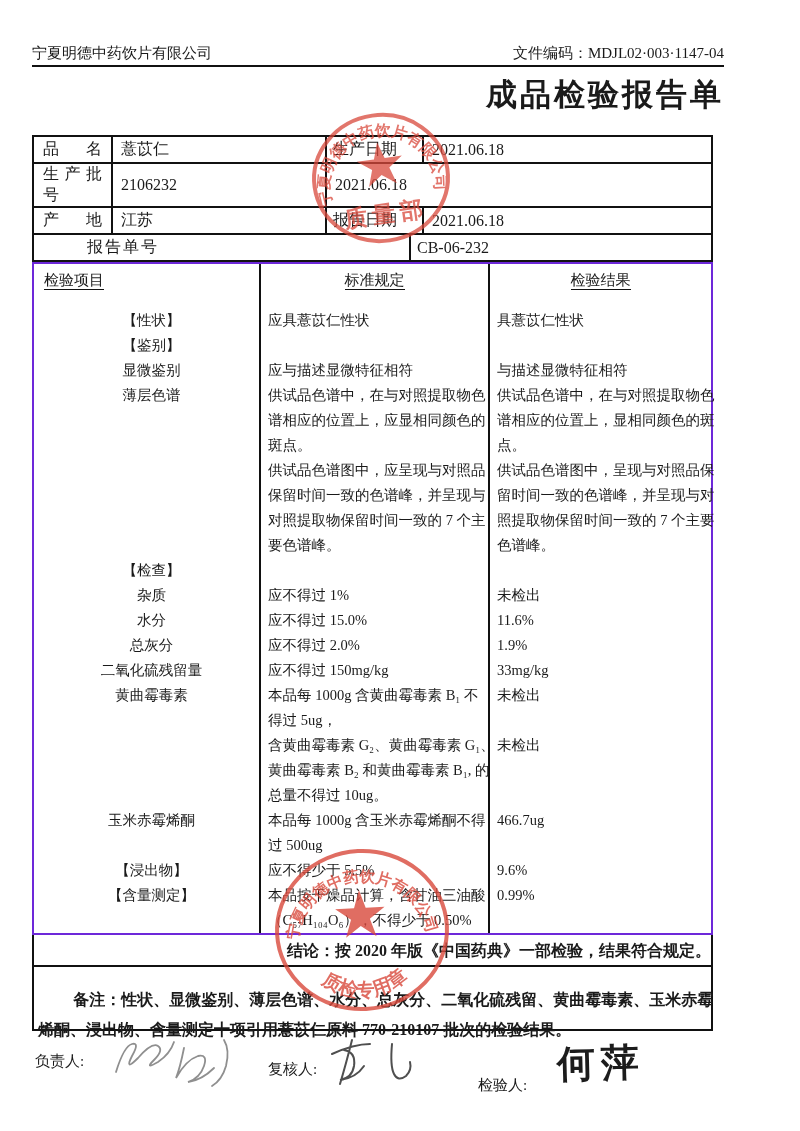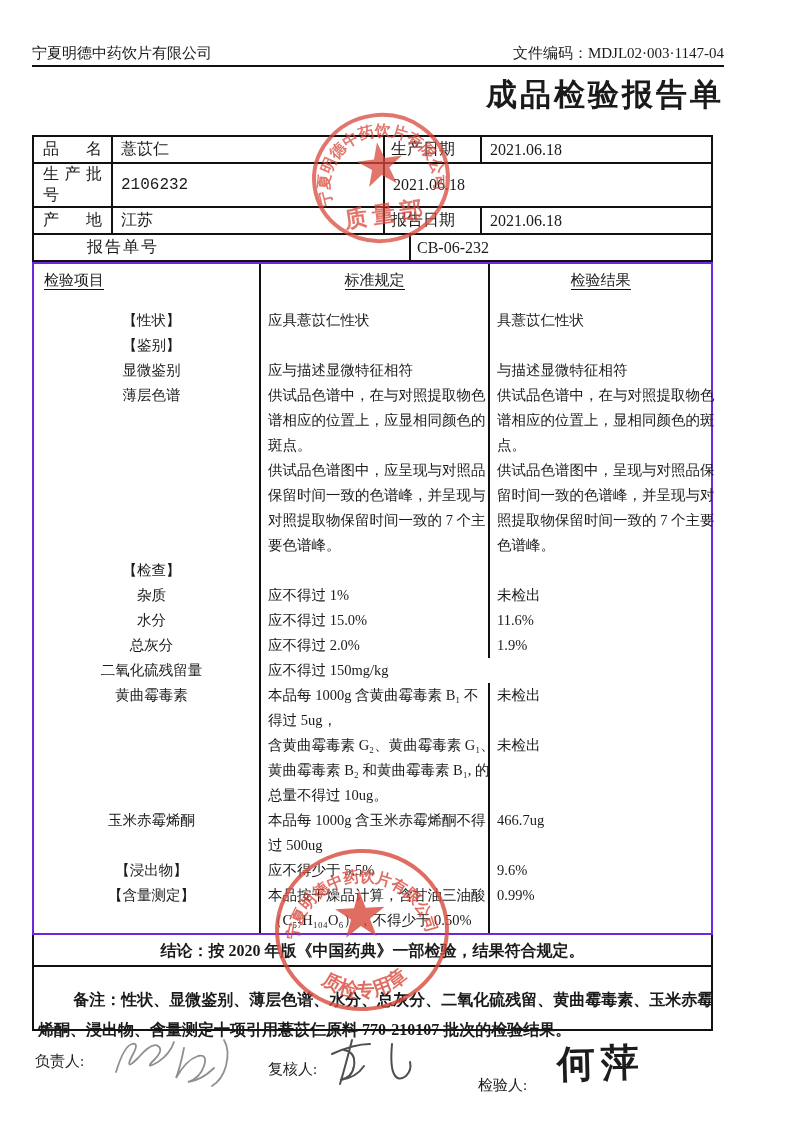--- a/index.html
+++ b/index.html
@@ -14,21 +14,21 @@
          font-size:31px;font-weight:700;letter-spacing:3px;}
 
   
   .info-table{position:absolute;left:32px;top:135px;width:681px;height:127px;
               border:2px solid #111;box-sizing:border-box;display:flex;flex-direction:column;
               font-size:16px;}
   .it-row{flex:1;display:flex;border-top:2px solid #111;align-items:stretch;}
   .it-row:first-child{border-top:none;}
   .it-cell{box-sizing:border-box;display:flex;align-items:center;}
   .it-l1{width:77px;padding:0 9px;}
-  .it-v1{width:272px;border-left:2px solid #111;padding-left:8px;font-family:Liberation Mono, monospace;}
+  .it-v1{width:214px;border-left:2px solid #111;padding-left:8px;}
   .it-l2{width:97px;border-left:2px solid #111;padding-left:6px;}
   .it-v2{flex:1;border-left:2px solid #111;padding-left:8px;}
   .it-l4{width:331px;padding-left:9px;letter-spacing:2px;margin-left:44px;}
   .it-v4{flex:1;border-left:2px solid #111;padding-left:6px;}
   .jt{width:100%;text-align:justify;text-align-last:justify;}
 
   
   .main-table{position:absolute;left:32px;top:262px;width:681px;height:673px;
               border:2px solid #6d28d9;box-sizing:border-box;display:flex;flex-direction:column;}
   .mt-head{display:grid;grid-template-columns:225px 229px 1fr;height:44px;font-size:15px;}
@@ -40,21 +40,21 @@
   .mt-row{display:grid;grid-template-columns:225px 229px 1fr;}
   .mt-c{box-sizing:border-box;}
   .mt-c1{padding-left:10px;text-align:center;}
   .mt-c2,.mt-c3{border-left:2px solid #111;padding-left:7px;}
   .mt-filler{flex:1;display:grid;grid-template-columns:225px 229px 1fr;}
   .mt-filler .mt-c{height:100%;}
   .ln{min-height:25px;line-height:25px;font-size:14.5px;white-space:pre;}
 
   
   .conclusion{position:absolute;left:32px;top:935px;width:681px;height:32px;
-              border:2px solid #111;border-top:none;box-sizing:border-box;text-align:center;
+              border:2px solid #111;border-top:none;box-sizing:border-box;text-align:right;
               font-size:16px;font-weight:700;line-height:31px;}
   .remark{position:absolute;left:32px;top:967px;width:681px;height:64px;
           border:2px solid #111;border-top:none;box-sizing:border-box;
           font-size:16px;font-weight:700;padding:18px 8px 0 4px;}
   .remark .rln{line-height:30px;white-space:pre;}
   .remark .rln.indent{text-indent:2.2em;}
 
   
   .sig{position:absolute;font-size:15px;}
   .sig1{left:35px;top:1052px;}
@@ -214,20 +214,23 @@
           <div class="mt-c mt-c3">
             <div class="ln">1.9%</div>
           </div>
         </div>
         <div class="mt-row">
           <div class="mt-c mt-c1">
             <div class="ln">二氧化硫残留量</div>
           </div>
           <div class="mt-c mt-c2">
             <div class="ln">应不得过 150mg/kg</div>
+          </div>
+          <div class="mt-c mt-c3">
+            <div class="ln">33mg/kg</div>
           </div>
         </div>
         <div class="mt-row">
           <div class="mt-c mt-c1">
             <div class="ln">黄曲霉毒素</div>
           </div>
           <div class="mt-c mt-c2">
             <div class="ln">本品每 1000g 含黄曲霉毒素 B₁ 不</div>
             <div class="ln">得过 5ug，</div>
             <div class="ln">含黄曲霉毒素 G₂、黄曲霉毒素 G₁、</div>

